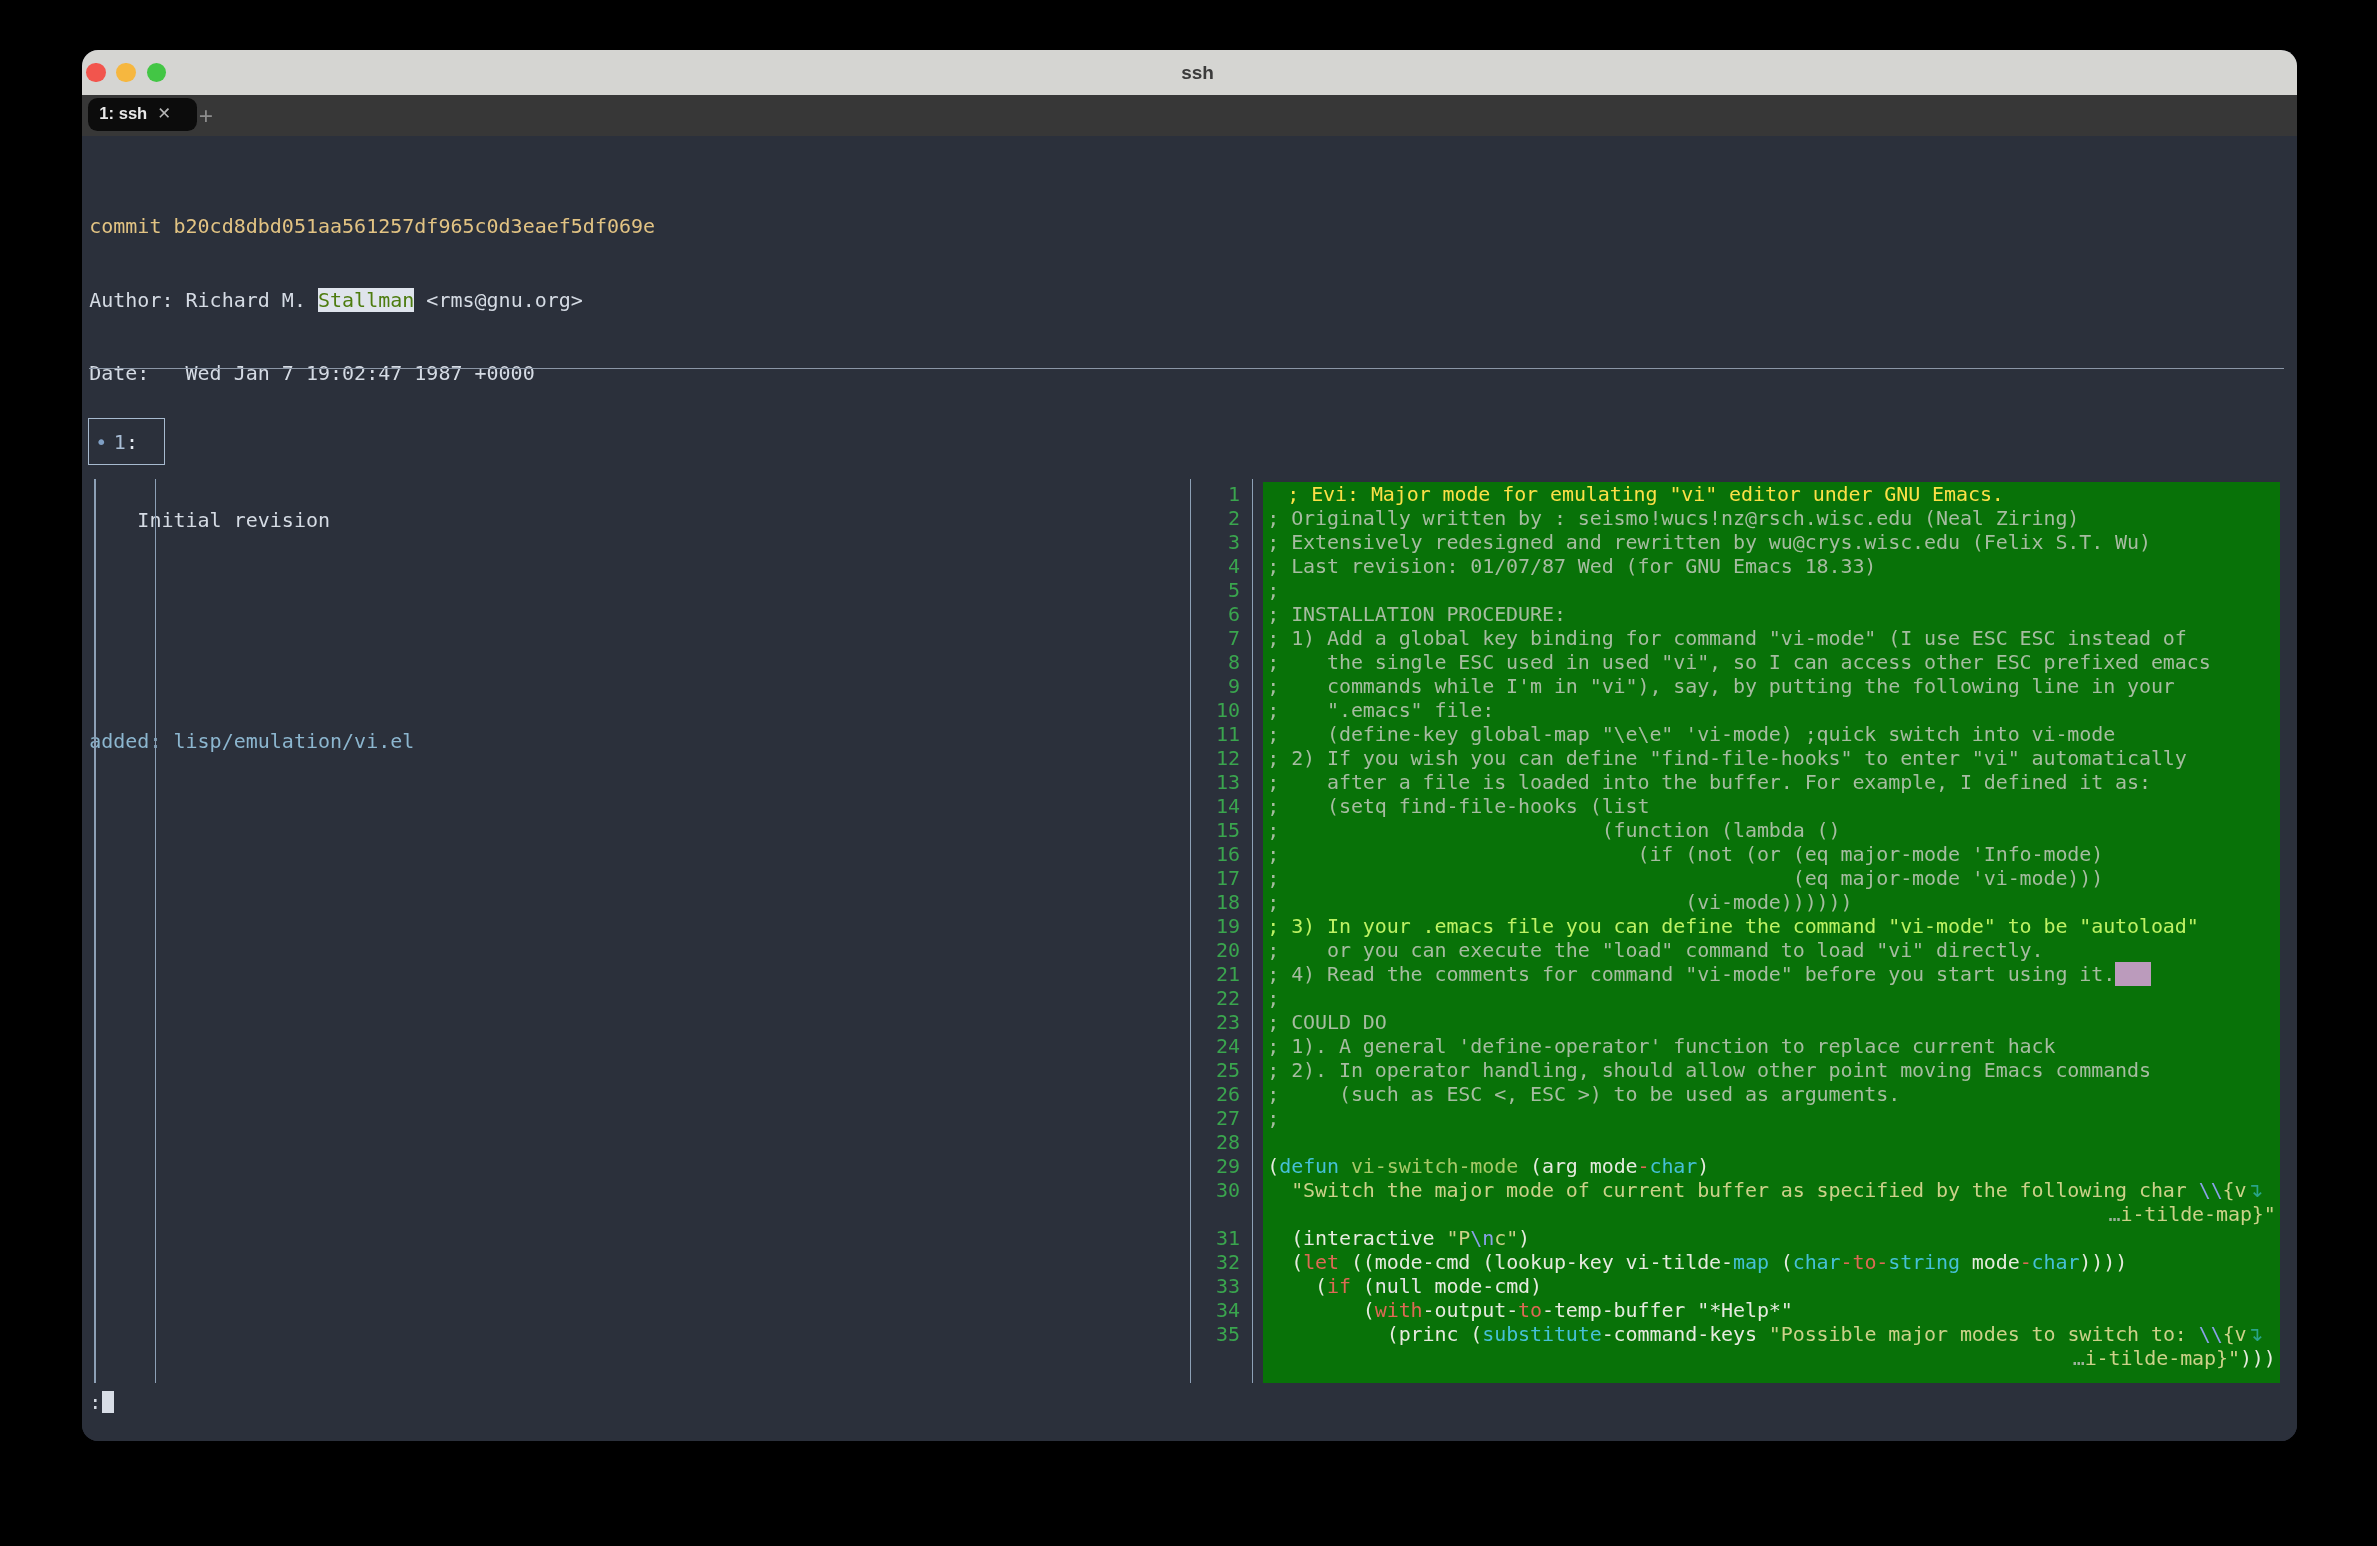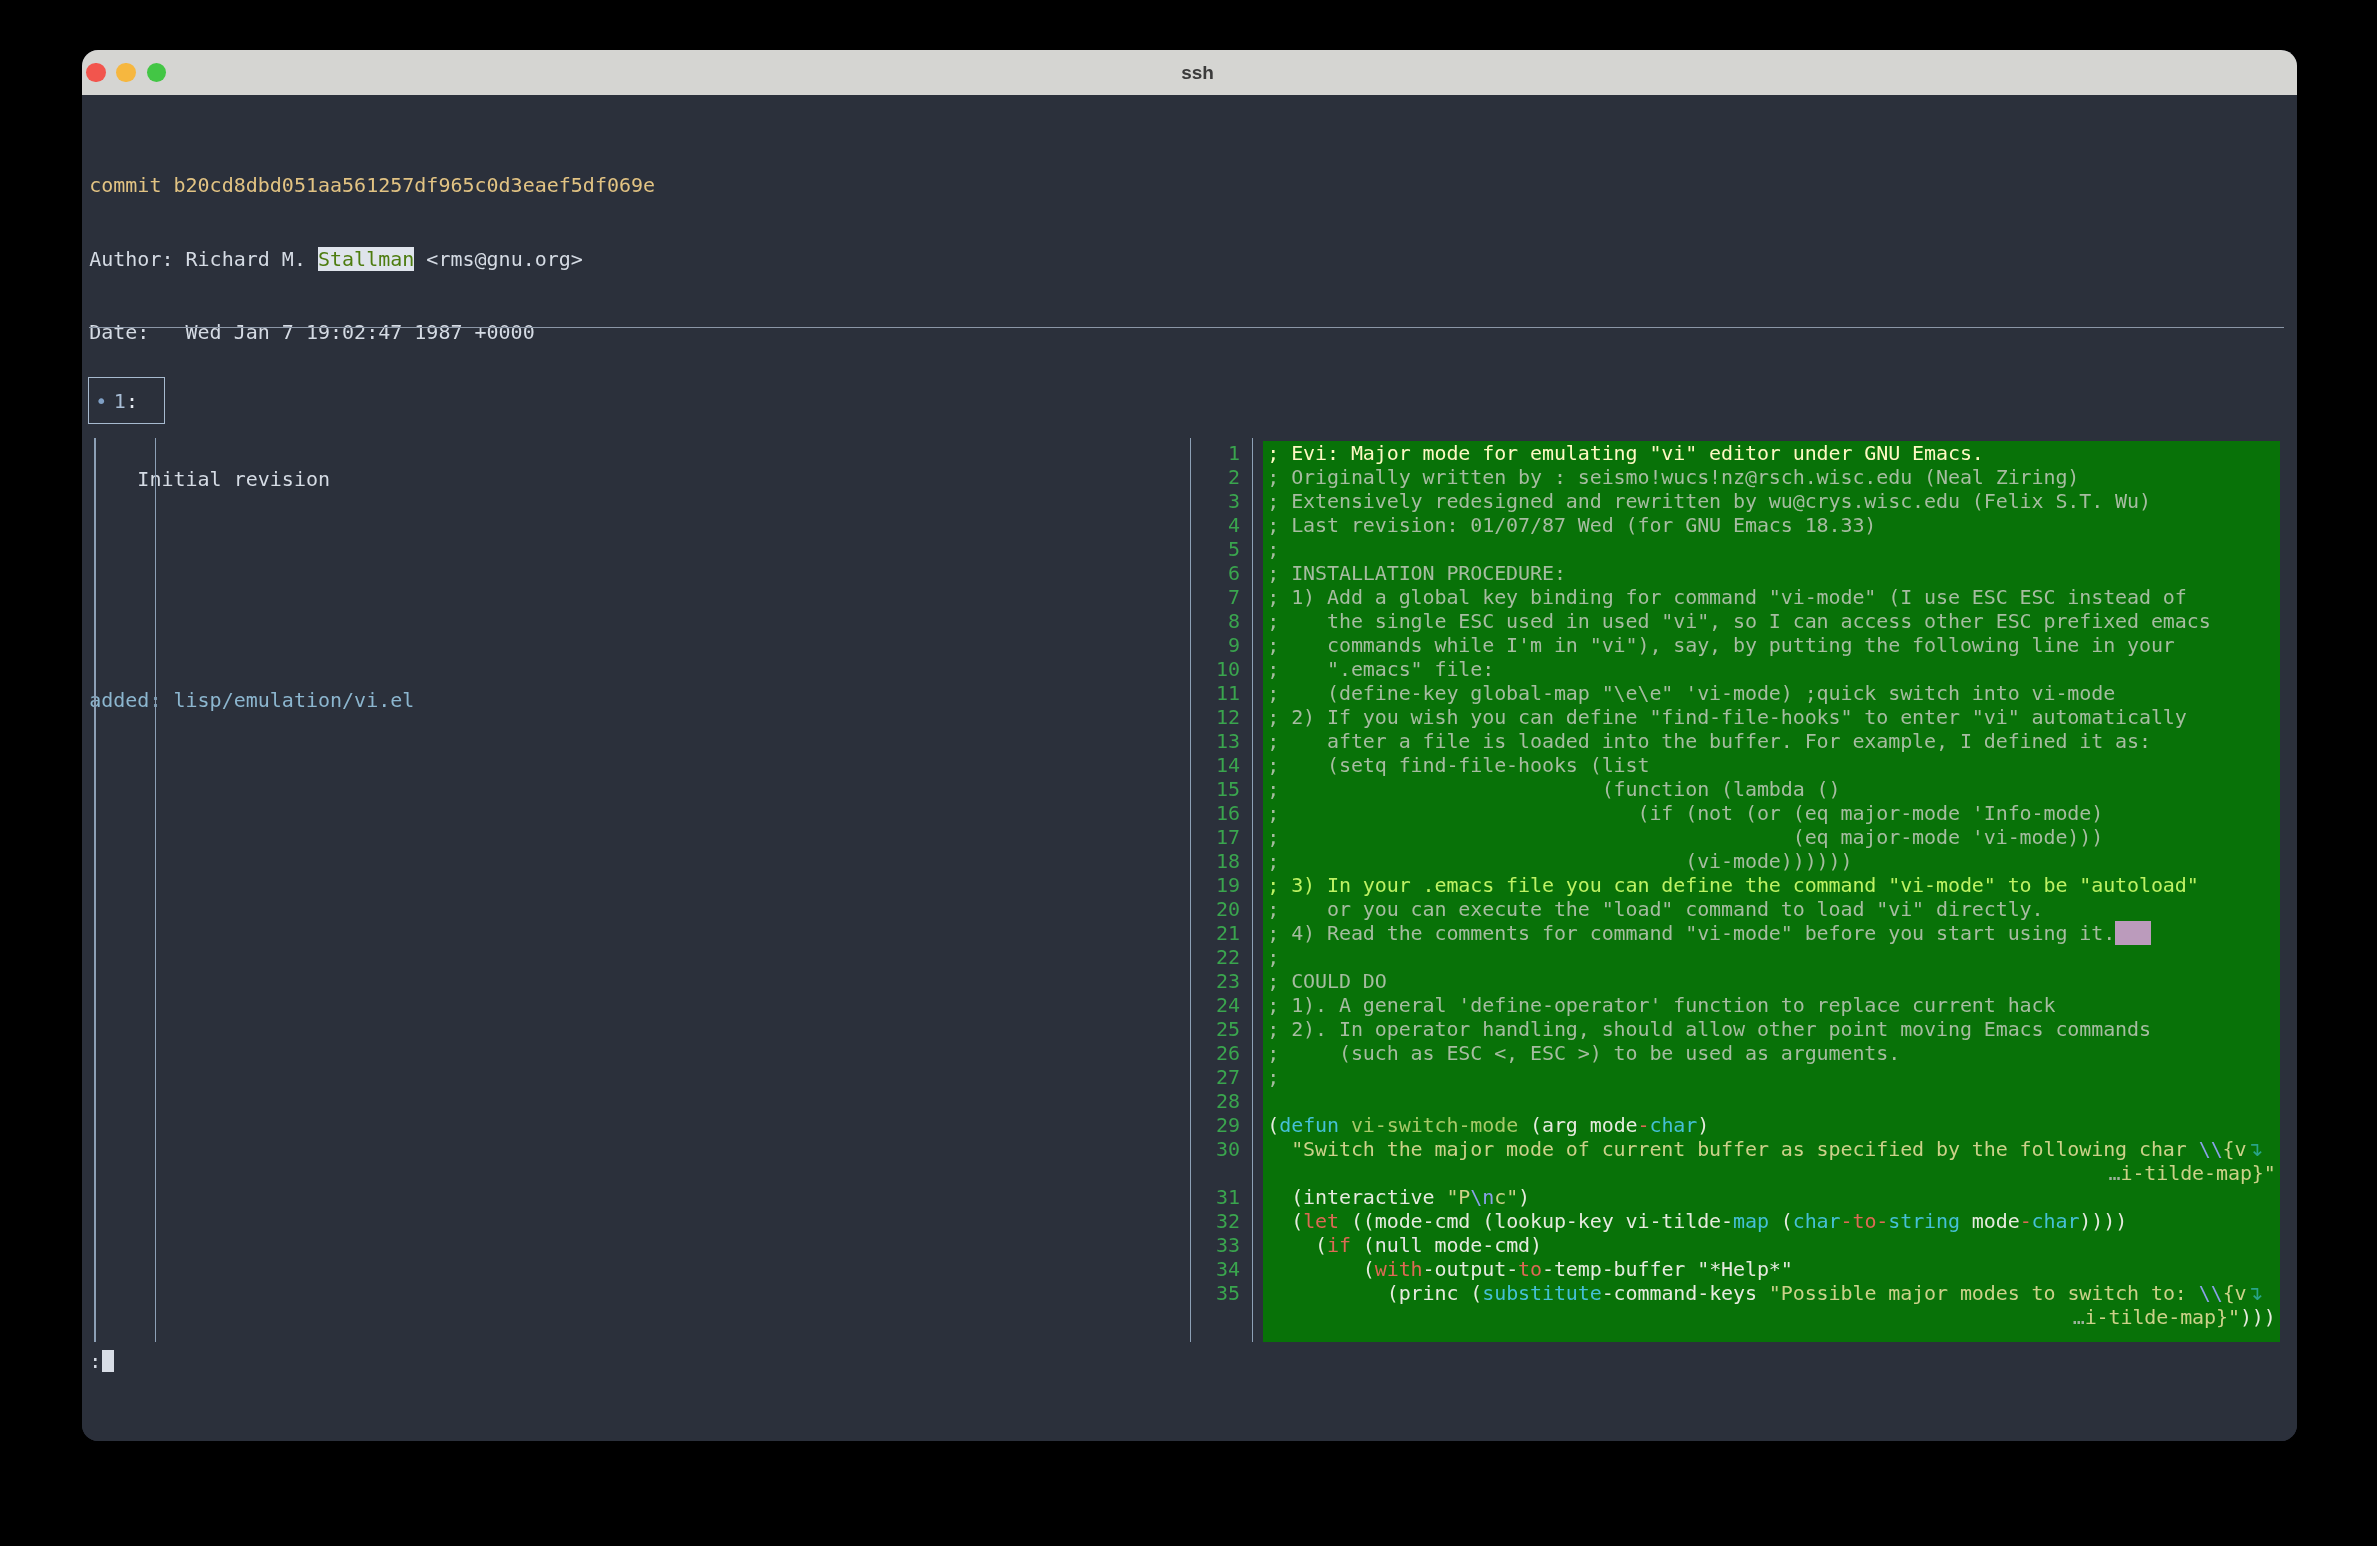--- a/index.html
+++ b/index.html
@@ -61,20 +61,27 @@
 
     <div class="titlebar">
       <div class="lights">
         <span class="light red"></span>
         <span class="light yellow"></span>
         <span class="light green"></span>
       </div>
       <div class="wintitle">ssh</div>
     </div>
 
+    <div class="tabbar">
+      <div class="tab">
+        <span class="tab-label">1: ssh</span>
+        <span class="tab-close">✕</span>
+      </div>
+      <div class="newtab">+</div>
+    </div>
 
     <div class="content">
 
       <div class="commit-block">
         <div class="c-yellow">commit b20cd8dbd051aa561257df965c0d3eaef5df069e</div>
         <div class="c-white"><span>Author: Richard M. </span><span class="hl">Stallman</span><span> &lt;rms@gnu.org&gt;</span></div>
         <div class="c-white">Date:   Wed Jan 7 19:02:47 1987 +0000</div>
         <div></div>
         <div class="c-white">    Initial revision</div>
         <div></div>
@@ -89,21 +96,21 @@
         <span><span class="hunk-num">1</span><span class="hunk-colon">:</span></span>
       </div>
 
       <div class="vline vl1"></div>
       <div class="vline vl2"></div>
       <div class="vline vl3"></div>
       <div class="vline vl4"></div>
 
       <div class="numgutter"><div>1</div><div>2</div><div>3</div><div>4</div><div>5</div><div>6</div><div>7</div><div>8</div><div>9</div><div>10</div><div>11</div><div>12</div><div>13</div><div>14</div><div>15</div><div>16</div><div>17</div><div>18</div><div>19</div><div>20</div><div>21</div><div>22</div><div>23</div><div>24</div><div>25</div><div>26</div><div>27</div><div>28</div><div>29</div><div>30</div><div> </div><div>31</div><div>32</div><div>33</div><div>34</div><div>35</div><div> </div></div>
       <div class="addpane">
-          <div class="code-row"><span style="color: #fef9c3;">; Evi: Major mode for emulating "vi" editor under GNU Emacs.</span></div>
+          <div class="code-row"><span style="color: #fde047; margin-left: 20px;">; Evi: Major mode for emulating "vi" editor under GNU Emacs.</span></div>
           <div class="code-row"><span style="color: rgb(166, 188, 160);">; Originally written by : seismo!wucs!nz@rsch.wisc.edu (Neal Ziring)</span></div>
           <div class="code-row"><span style="color: rgb(166, 188, 160);">; Extensively redesigned and rewritten by wu@crys.wisc.edu (Felix S.T. Wu)</span></div>
           <div class="code-row"><span style="color: rgb(166, 188, 160);">; Last revision: 01/07/87 Wed (for GNU Emacs 18.33)</span></div>
           <div class="code-row"><span style="color: rgb(166, 188, 160);">;</span></div>
           <div class="code-row"><span style="color: rgb(166, 188, 160);">; INSTALLATION PROCEDURE:</span></div>
           <div class="code-row"><span style="color: rgb(166, 188, 160);">; 1) Add a global key binding for command "vi-mode" (I use ESC ESC instead of</span></div>
           <div class="code-row"><span style="color: rgb(166, 188, 160);">;    the single ESC used in used "vi", so I can access other ESC prefixed emacs</span></div>
           <div class="code-row"><span style="color: rgb(166, 188, 160);">;    commands while I'm in "vi"), say, by putting the following line in your</span></div>
           <div class="code-row"><span style="color: rgb(166, 188, 160);">;    ".emacs" file:</span></div>
           <div class="code-row"><span style="color: rgb(166, 188, 160);">;    (define-key global-map "\e\e" 'vi-mode) ;quick switch into vi-mode</span></div>

